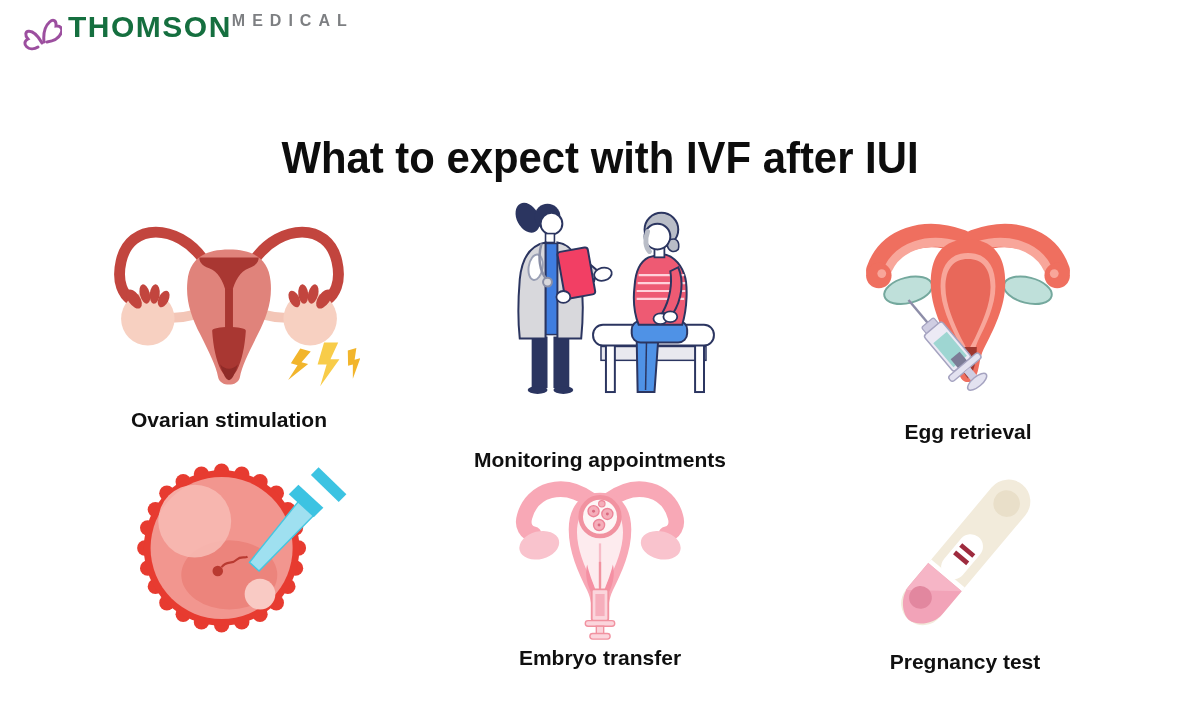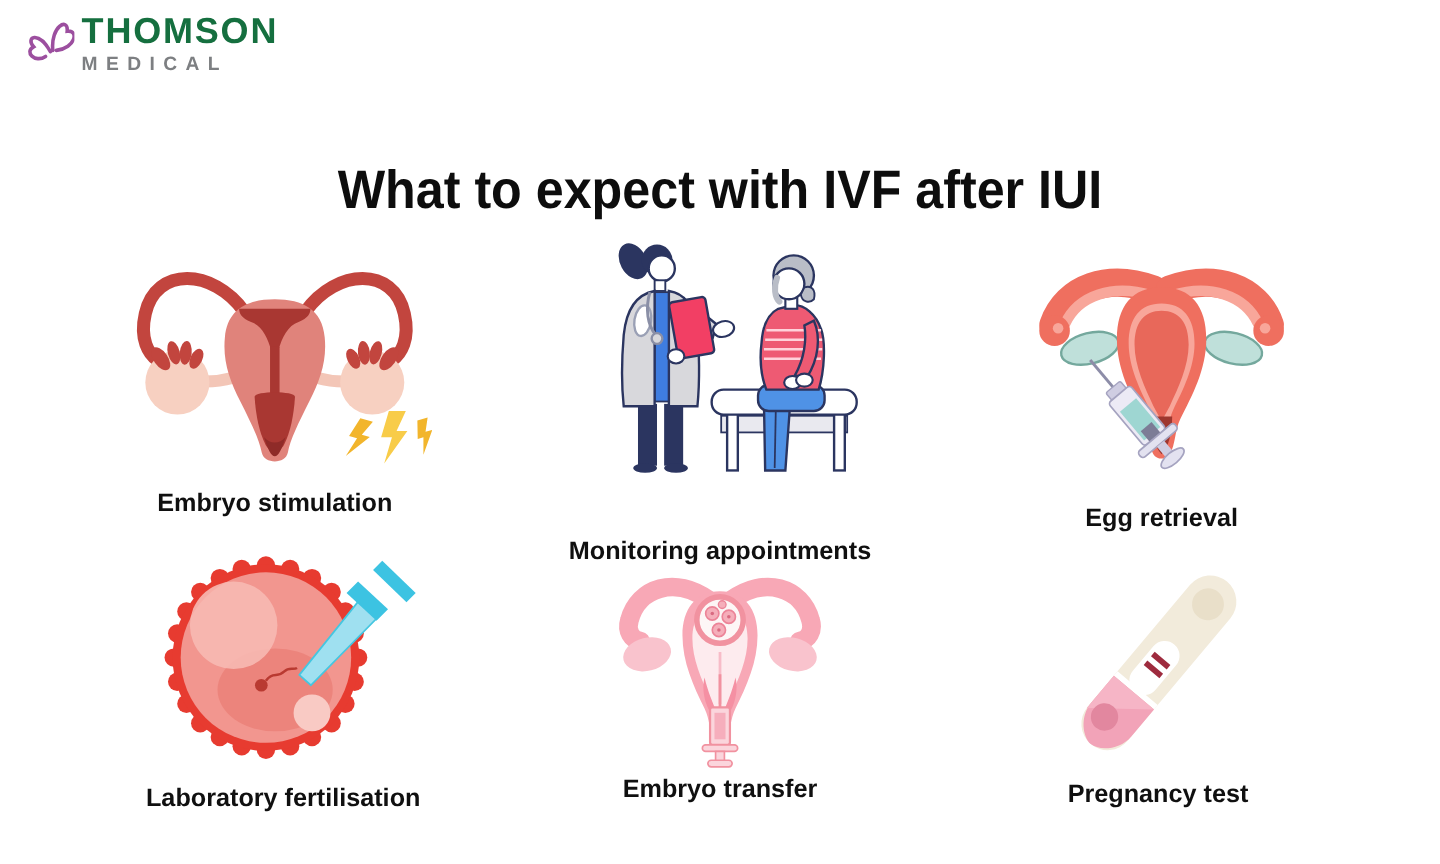--- a/index.html
+++ b/index.html
@@ -2,21 +2,21 @@
 <html><head>
 <meta charset="utf-8">
 <style>
   html,body{margin:0;padding:0;}
   body{font-family:"Liberation Sans","DejaVu Sans",sans-serif;background:#ffffff;}
   .canvas{position:relative;width:1200px;height:720px;background:#ffffff;overflow:hidden;}
 
   
   .logo{position:absolute;left:22px;top:10px;display:flex;align-items:flex-start;}
   .logo-butterfly{width:40px;height:42px;margin-top:2px;}
-  .logo-text{margin-left:6px;display:flex;flex-direction:column;}
+  .logo-text{margin-left:6px;display:flex;flex-direction:row;}
   .logo-brand{font-size:30px;font-weight:bold;color:#156f3f;letter-spacing:1.5px;line-height:1.1;}
   .logo-sub{font-size:16px;font-weight:bold;color:#7d7f82;letter-spacing:7px;text-align:left;line-height:1.2;margin-top:1px;}
 
   
   .title{position:absolute;left:0;top:102px;width:1200px;text-align:center;
          font-size:45px;font-weight:bold;color:#0d0d0d;transform:scaleX(.93);}
 
   
   .step{position:absolute;width:340px;display:flex;flex-direction:column;align-items:center;margin:0;}
   .step .art{display:flex;align-items:flex-end;justify-content:center;}
@@ -74,21 +74,21 @@
         <rect x="126" y="94" width="8" height="48" fill="#a93732"></rect>
         <path d="M113,136 C113,131 147,131 147,136 C146,152 143,166 138,176 C134,184 126,184 122,176 C117,166 114,152 113,136 Z" fill="#a93732"></path>
         <path d="M121,170 C126,176 134,176 139,170 C136,180 133,186 130,186 C127,186 124,180 121,170 Z" fill="#8f2b28"></path>
         <g>
           <path transform="translate(202,154) rotate(16)" d="M0,0 L11,0 L5,13 L12,13 L-3,34 L2,17 L-5,17 Z" fill="#f2b52c"></path>
           <path transform="translate(226,148) scale(1.3)" d="M0,0 L11,0 L5,13 L12,13 L-3,34 L2,17 L-5,17 Z" fill="#f8cc49"></path>
           <path transform="translate(250,156) rotate(-16)" d="M0,0 L9,0 L4,11 L10,11 L-3,29 L1,15 L-4,15 Z" fill="#f2b52c"></path>
         </g>
       </svg>
     </div>
-    <figcaption>Embryo stimulation</figcaption>
+    <figcaption>Ovarian stimulation</figcaption>
   </figure>
 
   <figure class="step c2">
     <div class="art">
       <svg width="250" height="208" viewBox="0 0 250 210">
 
         <g>
           <rect x="126" y="160" width="106" height="14" fill="#e9e9ef" stroke="#2b3560" stroke-width="1.5"></rect>
           <rect x="131" y="158" width="9" height="48" fill="#ffffff" stroke="#2b3560" stroke-width="2"></rect>
           <rect x="221" y="158" width="9" height="48" fill="#ffffff" stroke="#2b3560" stroke-width="2"></rect>
@@ -215,21 +215,20 @@
           <circle cx="106" cy="124" r="5.5" fill="#b93a31"></circle>
           <path d="M110,120 C116,112 120,118 126,112 C130,108 134,111 137,109" fill="none" stroke="#b93a31" stroke-width="2.2"></path>
         </g>
         <g>
           <path d="M139,115 L196,44 L212,60 L149,124 Z" fill="#9fe0f0" stroke="#45c6e0" stroke-width="1.5"></path>
           <path d="M190,34 L216,58 L206,68 L180,44 Z" fill="#3cc3e2"></path>
           <path d="M203,24 L232,52 L240,44 L211,16 Z" fill="#3cc3e2"></path>
         </g>
       </svg>
     </div>
-    <figcaption>Laboratory fertilisation</figcaption>
   </figure>
 
   <figure class="step c5">
     <div class="art">
       <svg width="206" height="184" viewBox="0 0 220 200">
         <g>
           <path d="M100,48 C70,26 36,36 28,66 C25,76 30,84 38,85" stroke="#f8a8b6" stroke-width="17" fill="none" stroke-linecap="round"></path>
           <path d="M120,48 C150,26 184,36 192,66 C195,76 190,84 182,85" stroke="#f8a8b6" stroke-width="17" fill="none" stroke-linecap="round"></path>
         </g>
         <ellipse cx="44" cy="97" rx="22" ry="15" transform="rotate(-14 44 97)" fill="#f9c3cd"></ellipse>

